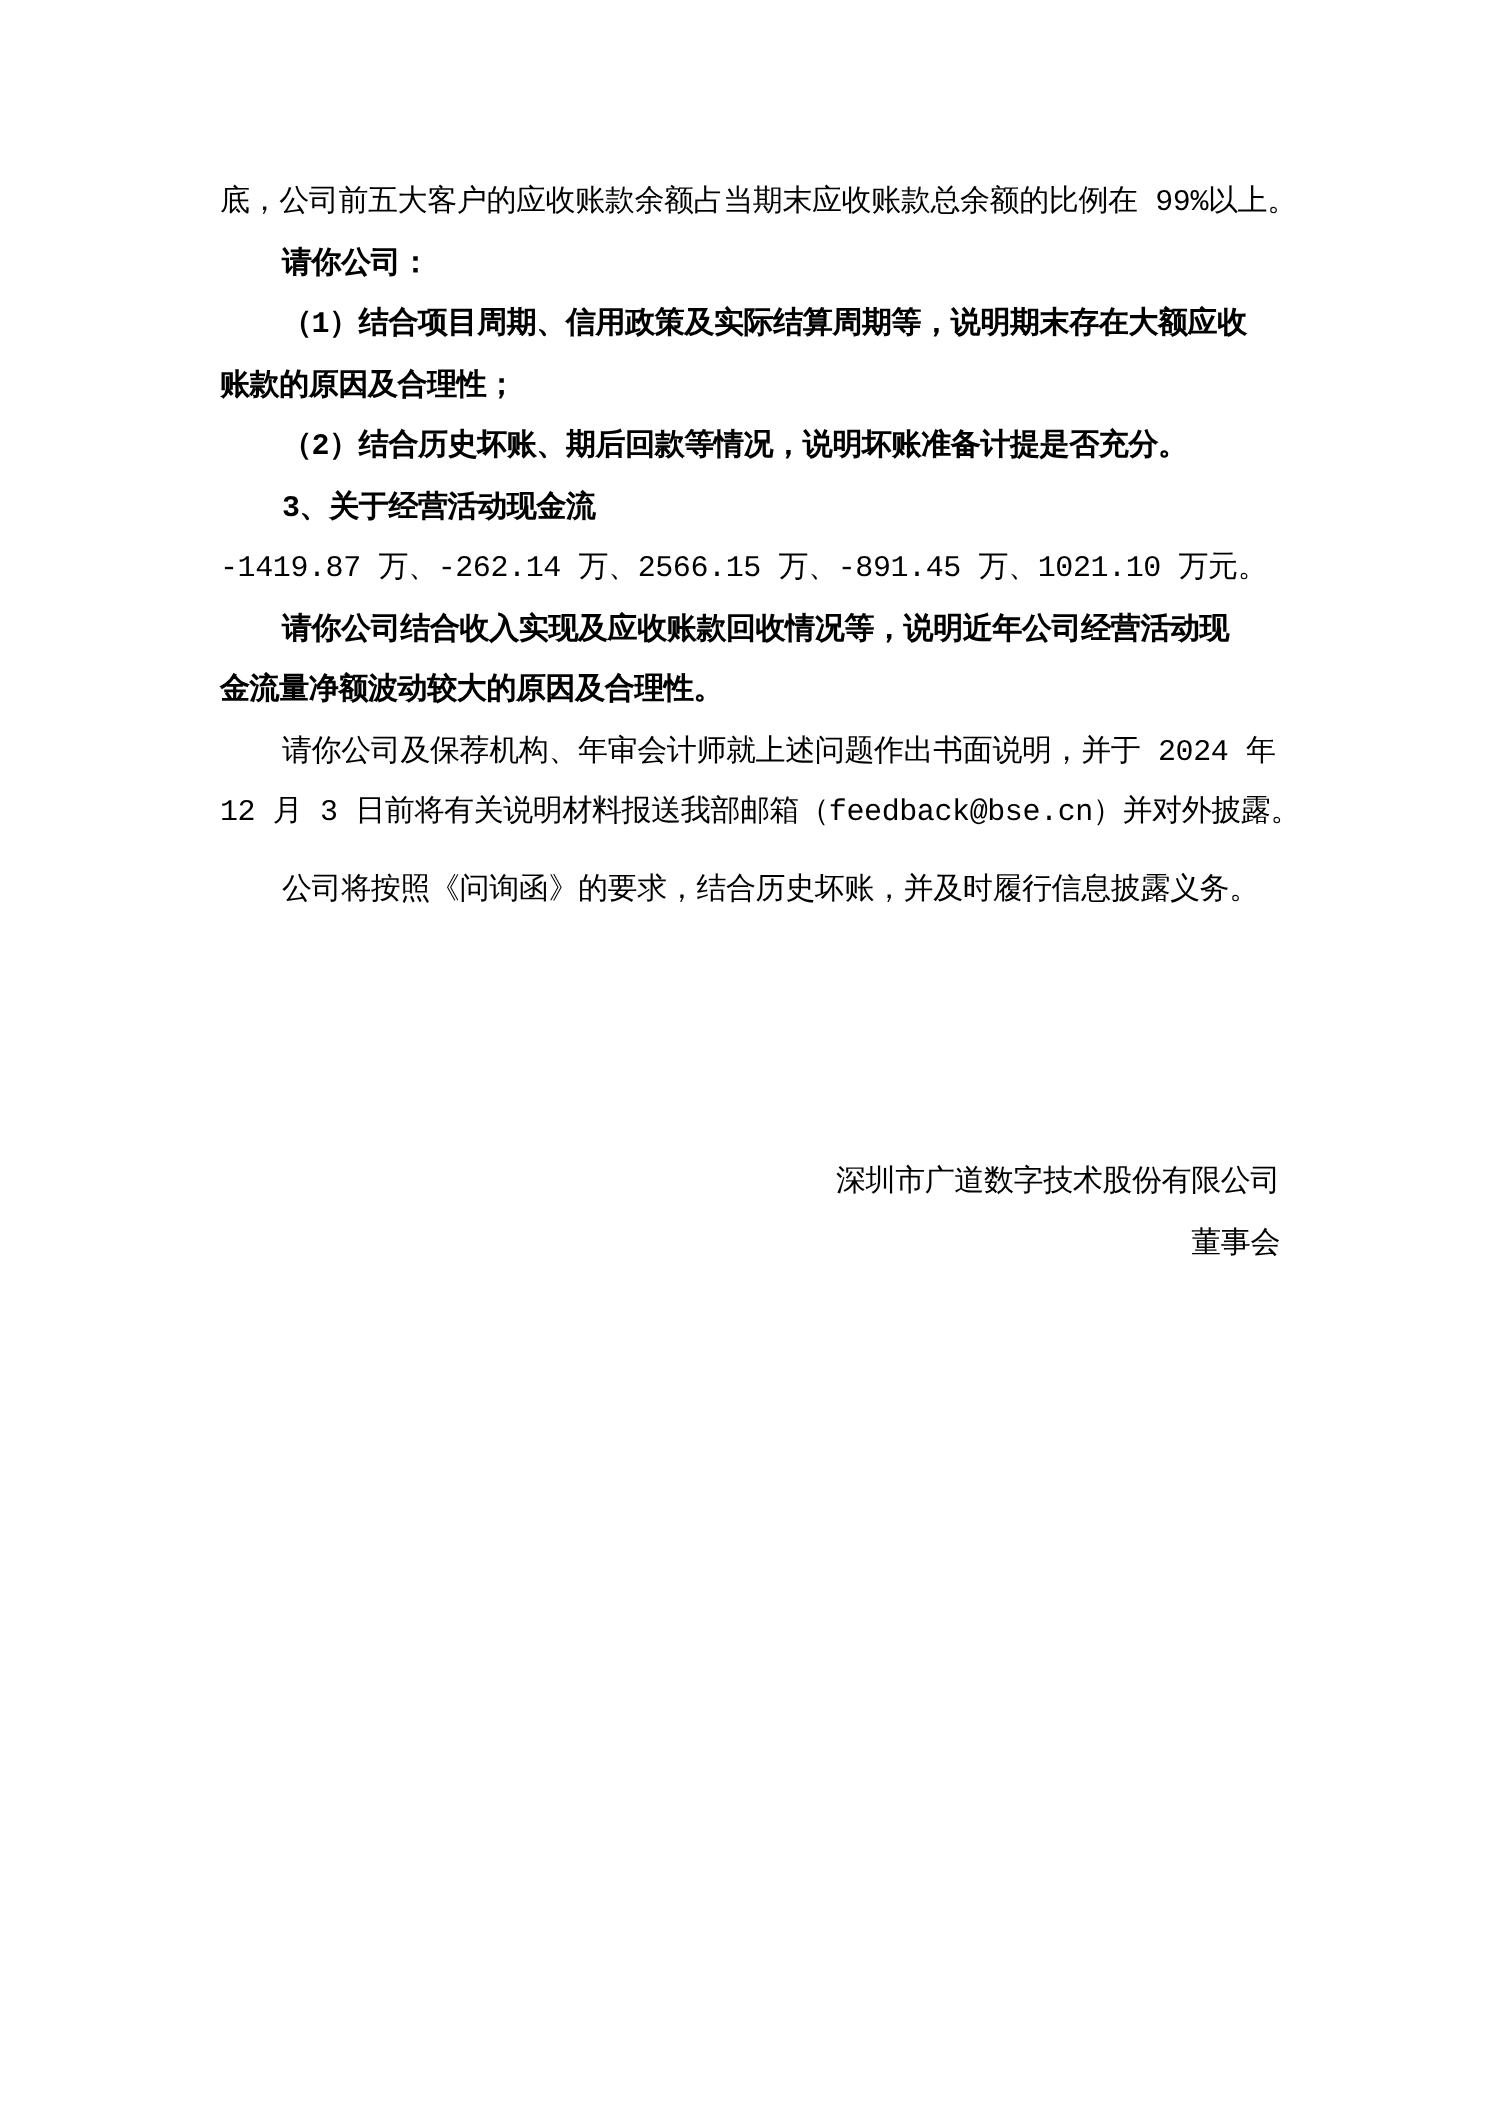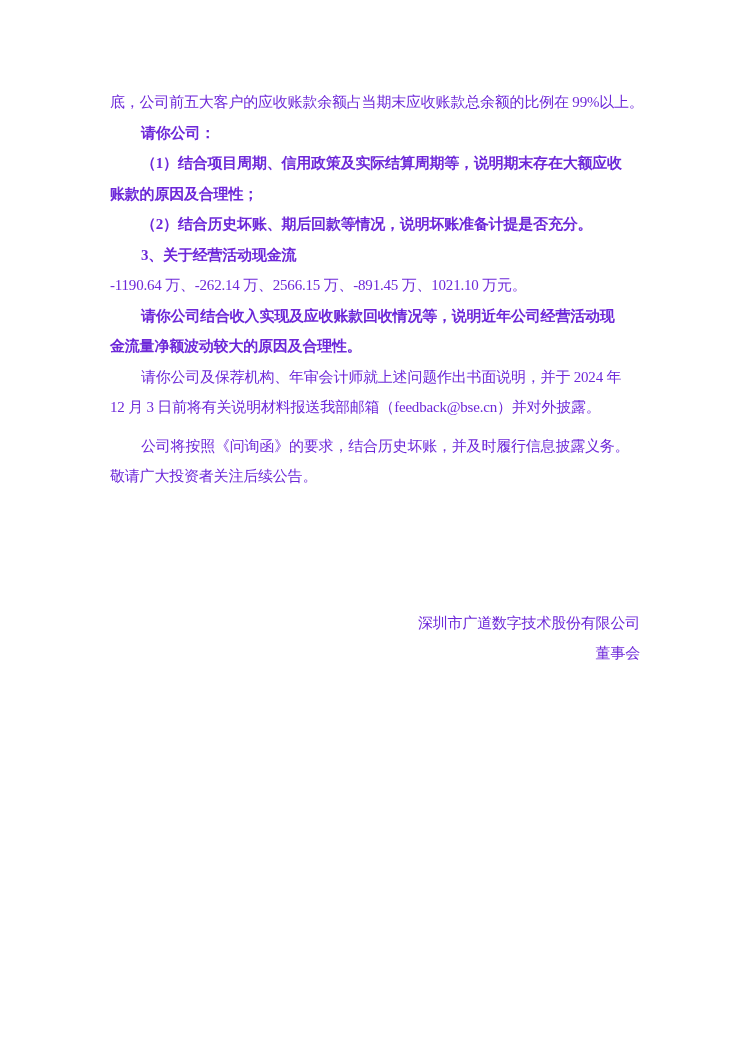--- a/index.html
+++ b/index.html
@@ -2,22 +2,22 @@
 <html><head>
 <meta charset="utf-8">
 <style>
   html,body{margin:0;padding:0;background:#ffffff;}
   .page{
     position:relative;
     width:750px;
     height:849px;
     background:#ffffff;
     overflow:hidden;
-    font-family:Liberation Serif, serif;
-    color:#6d28d9;
+    font-family:Liberation Mono, monospace;
+    color:#000000;
   }
   .content{
     position:absolute;
     left:110px;
     top:87px;
     width:530px;
   }
   .line{
     font-size:15px;
     line-height:30.5px;
@@ -44,33 +44,32 @@
 
     <div class="line bold indent">（1）结合项目周期、信用政策及实际结算周期等，说明期末存在大额应收</div>
 
     <div class="line bold">账款的原因及合理性；</div>
 
     <div class="line bold indent">（2）结合历史坏账、期后回款等情况，说明坏账准备计提是否充分。</div>
 
     <div class="line bold indent gap-section">3、关于经营活动现金流</div>
 
 
-    <div class="line">-1190.64 万、-262.14 万、2566.15 万、-891.45 万、1021.10 万元。</div>
+    <div class="line">-1419.87 万、-262.14 万、2566.15 万、-891.45 万、1021.10 万元。</div>
 
     <div class="line bold indent">请你公司结合收入实现及应收账款回收情况等，说明近年公司经营活动现</div>
 
     <div class="line bold">金流量净额波动较大的原因及合理性。</div>
 
     <div class="line indent">请你公司及保荐机构、年审会计师就上述问题作出书面说明，并于 2024 年</div>
 
     <div class="line">12 月 3 日前将有关说明材料报送我部邮箱（feedback@bse.cn）并对外披露。</div>
 
     <div class="line indent gap-para">公司将按照《问询函》的要求，结合历史坏账，并及时履行信息披露义务。</div>
 
-    <div class="line">敬请广大投资者关注后续公告。</div>
 
     <div class="line right gap-signature">深圳市广道数字技术股份有限公司</div>
 
     <div class="line right">董事会</div>
 
 
   </div>
 </div>
 
 </body></html>

